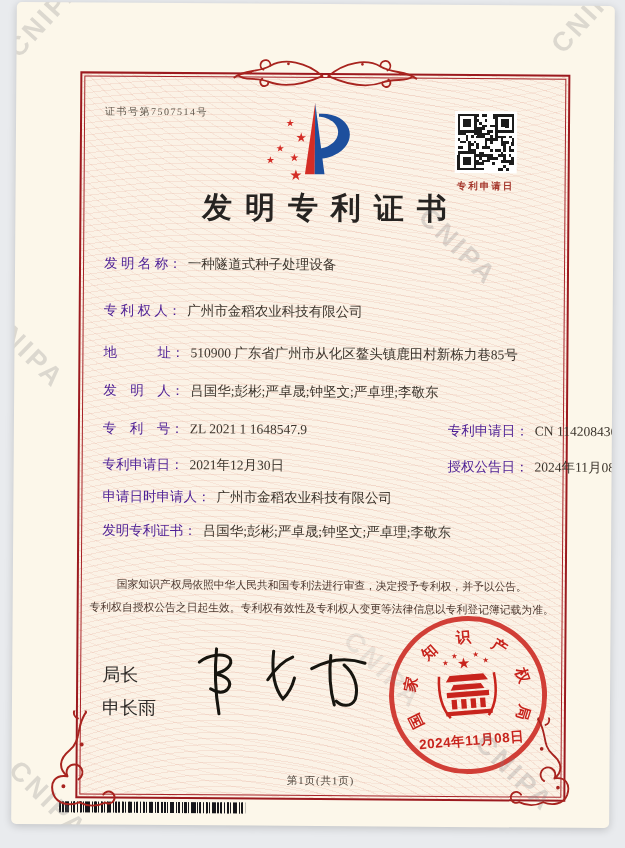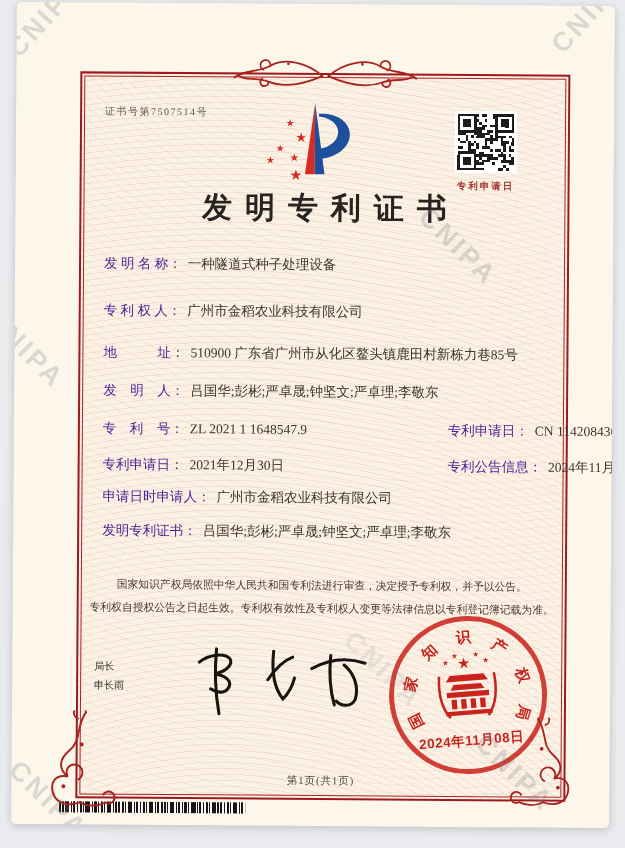--- a/index.html
+++ b/index.html
@@ -39,23 +39,23 @@
       font-size:30px;letter-spacing:13px;text-indent:13px;color:#262321;}
 
   .row{position:absolute;left:103px;font-size:13.5px;white-space:nowrap;color:#3c352d;}
   .row .lab{color:#4c1d95;}
   .row .val{margin-left:6px;}
   .col2{position:absolute;left:345px;top:0;}
 
   .legal{position:absolute;left:88px;top:574px;width:470px;text-align:center;
       font-size:10.8px;line-height:2.15;color:#4b372e;}
 
-  .dir{position:absolute;left:96px;top:660px;
-      font-family:Liberation Mono, monospace;
-      font-size:10px;color:#2e2b28;line-height:1.85;}
+  .dir{position:absolute;left:104px;top:660px;
+      font-family:Liberation Serif, serif;
+      font-size:18px;color:#2e2b28;line-height:1.85;}
   .sig{position:absolute;left:182px;top:636px;width:200px;height:90px;}
 
   .seal{position:absolute;left:391px;top:615px;width:158px;height:158px;
       transform:rotate(-5deg);}
   .seal-circle{position:absolute;inset:0;border:5px solid rgba(203,38,31,.88);
       border-radius:50%;box-sizing:border-box;}
   .seal-ring span{position:absolute;left:50%;top:50%;width:16px;height:18px;
       margin:-9px 0 0 -8px;text-align:center;line-height:18px;
       font-family:"Liberation Sans","DejaVu Sans",sans-serif;font-weight:bold;
       font-size:15px;color:#c8241d;transform:rotate(var(--a)) translateY(-58px);}
@@ -391,21 +391,21 @@
       </div>
       <div class="row" style="top:421px;width:465px;">
         <span class="lab">专　利　号：</span><span class="val">ZL 2021 1 1648547.9</span>
         <span class="col2">
           <span class="lab">专利申请日：</span><span class="val">CN 114208436 B</span>
         </span>
       </div>
       <div class="row" style="top:457px;width:465px;">
         <span class="lab">专利申请日：</span><span class="val">2021年12月30日</span>
         <span class="col2">
-          <span class="lab">专利公告信息：</span><span class="val">2024年11月08日</span>
+          <span class="lab">授权公告日：</span><span class="val">2024年11月08日</span>
         </span>
       </div>
       <div class="row" style="top:489px;">
         <span class="lab">申请日时申请人：</span><span class="val">广州市金稻农业科技有限公司</span>
       </div>
       <div class="row" style="top:523px;">
         <span class="lab">发明专利证书：</span><span class="val">吕国华;彭彬;严卓晟;钟坚文;严卓理;李敬东</span>
       </div>
 
       <div class="legal">

